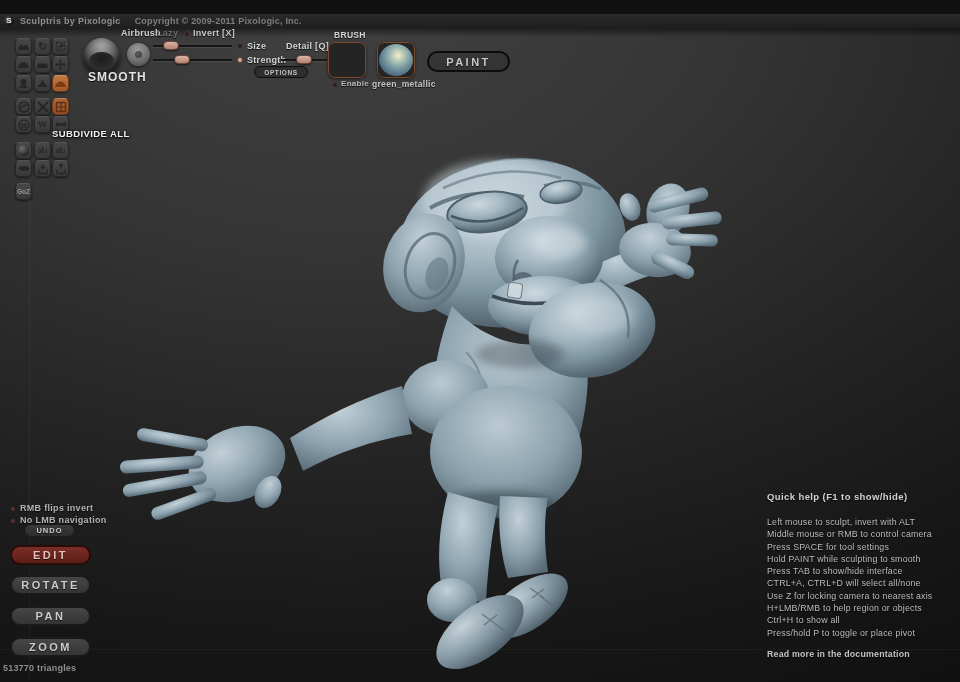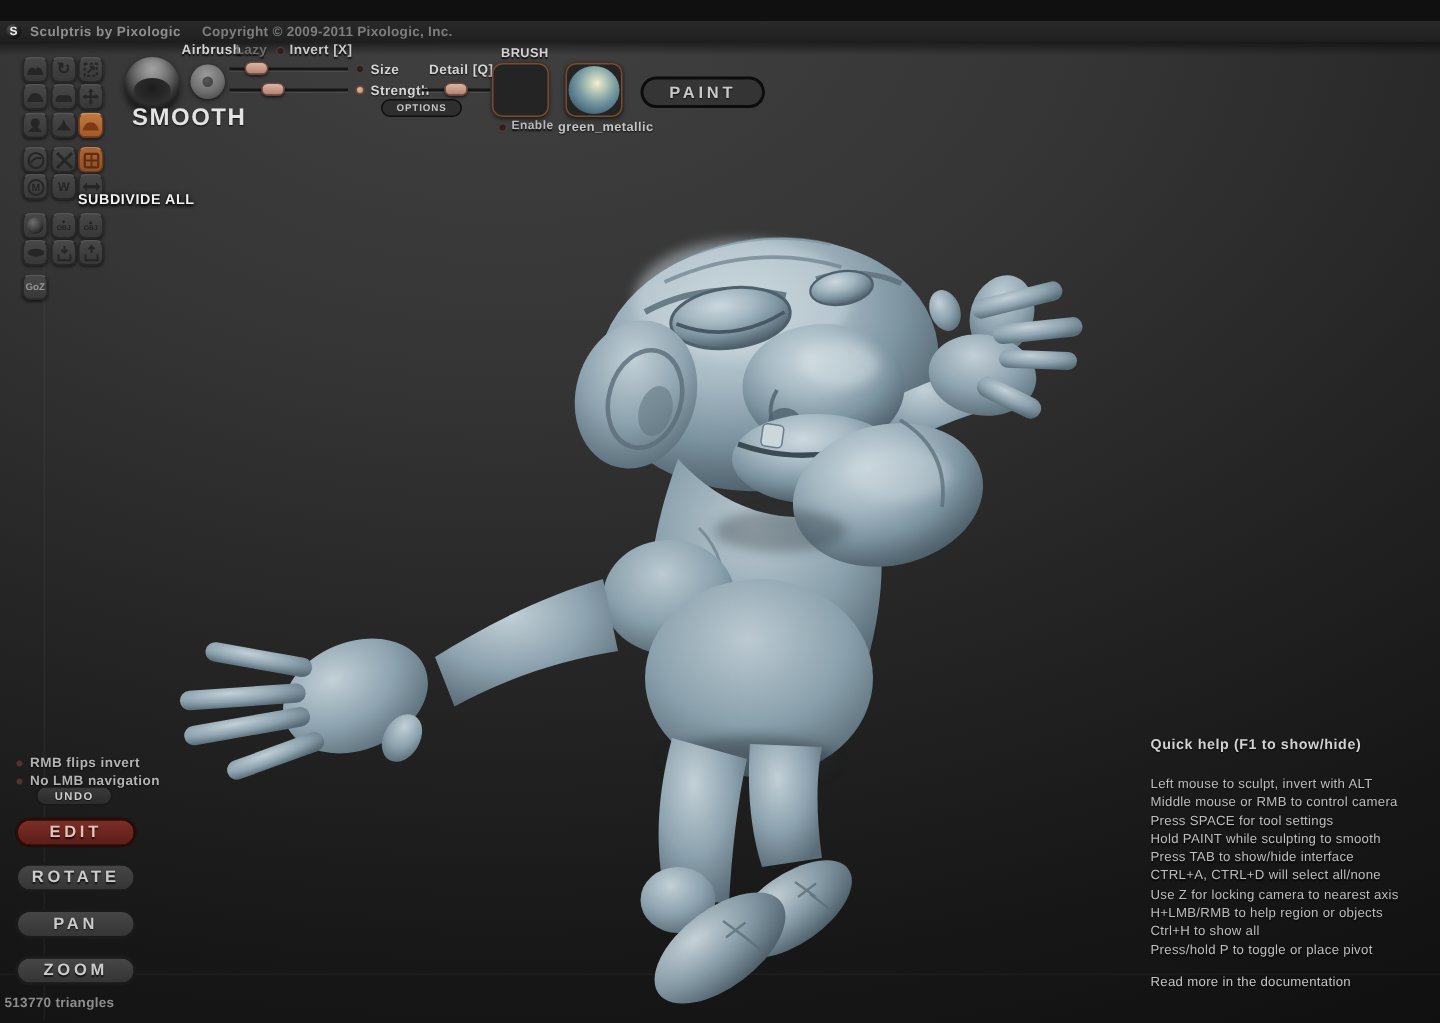--- a/index.html
+++ b/index.html
@@ -118,21 +118,21 @@
   .pill.gray{ left:10px; width:81px; height:20px;
     background:linear-gradient(#464646,#353535); border:2px solid #1a1a1a; color:#cbcbcb; font-size:11px; }
   .trianglestxt{ position:absolute; left:3px; top:663px; z-index:10; font-size:9px; font-weight:bold;
     color:#8d8d8d; letter-spacing:.2px; }
   
   .quickhelp{ position:absolute; left:767px; top:491px; z-index:10; }
   .qh-title{ font-size:9.5px; font-weight:bold; color:#d2d2d2; letter-spacing:.4px;
     text-shadow:0 1px 1px rgba(0,0,0,.8); white-space:nowrap; margin-bottom:14px; }
   .qh-line{ font-size:8.8px; font-weight:normal; color:#bdbdbd; letter-spacing:.2px; line-height:12.3px;
     text-shadow:0 1px 1px rgba(0,0,0,.8); white-space:nowrap; }
-  .qh-footer{ margin-top:10px; font-size:8.8px; font-weight:normal; color:#c4c4c4; letter-spacing:.2px;
+  .qh-footer{ margin-top:10px; font-size:8.8px; font-weight:bold; color:#c4c4c4; letter-spacing:.2px;
     text-shadow:0 1px 1px rgba(0,0,0,.8); white-space:nowrap; }
 </style>
 </head>
 <body>
 
 <div class="stage">
 
 
   <div class="brandbar">
     <span class="applogo">S</span>
@@ -361,21 +361,21 @@
 
   <div class="tbtn" style="left:15px;top:183px">
       <span class="goztxt">GoZ</span>
     </div>
 
   <div class="tooltip">SUBDIVIDE ALL</div>
 
   <div class="brushball">
       <div class="cavity"></div>
     </div>
-  <div class="uilabel" style="left:88px;top:70px;font-size:16px;letter-spacing:1px;color:#e3e3e3">SMOOTH</div>
+  <div class="uilabel" style="left:88px;top:70px;font-size:12px;letter-spacing:1px;color:#e3e3e3">SMOOTH</div>
 
   <div class="uilabel" style="left:121px;top:28px">Airbrush</div>
   <div class="uilabel" style="left:157px;top:28px;color:#6e6e6e">Lazy</div>
   <div class="radio" style="left:184px;top:31px"></div>
   <div class="uilabel" style="left:193px;top:28px;color:#c9c9c9">Invert [X]</div>
   <div class="airball">
       <div class="dot"></div>
     </div>
 
   <div class="track" style="left:153px;top:45px;width:79px"></div>

